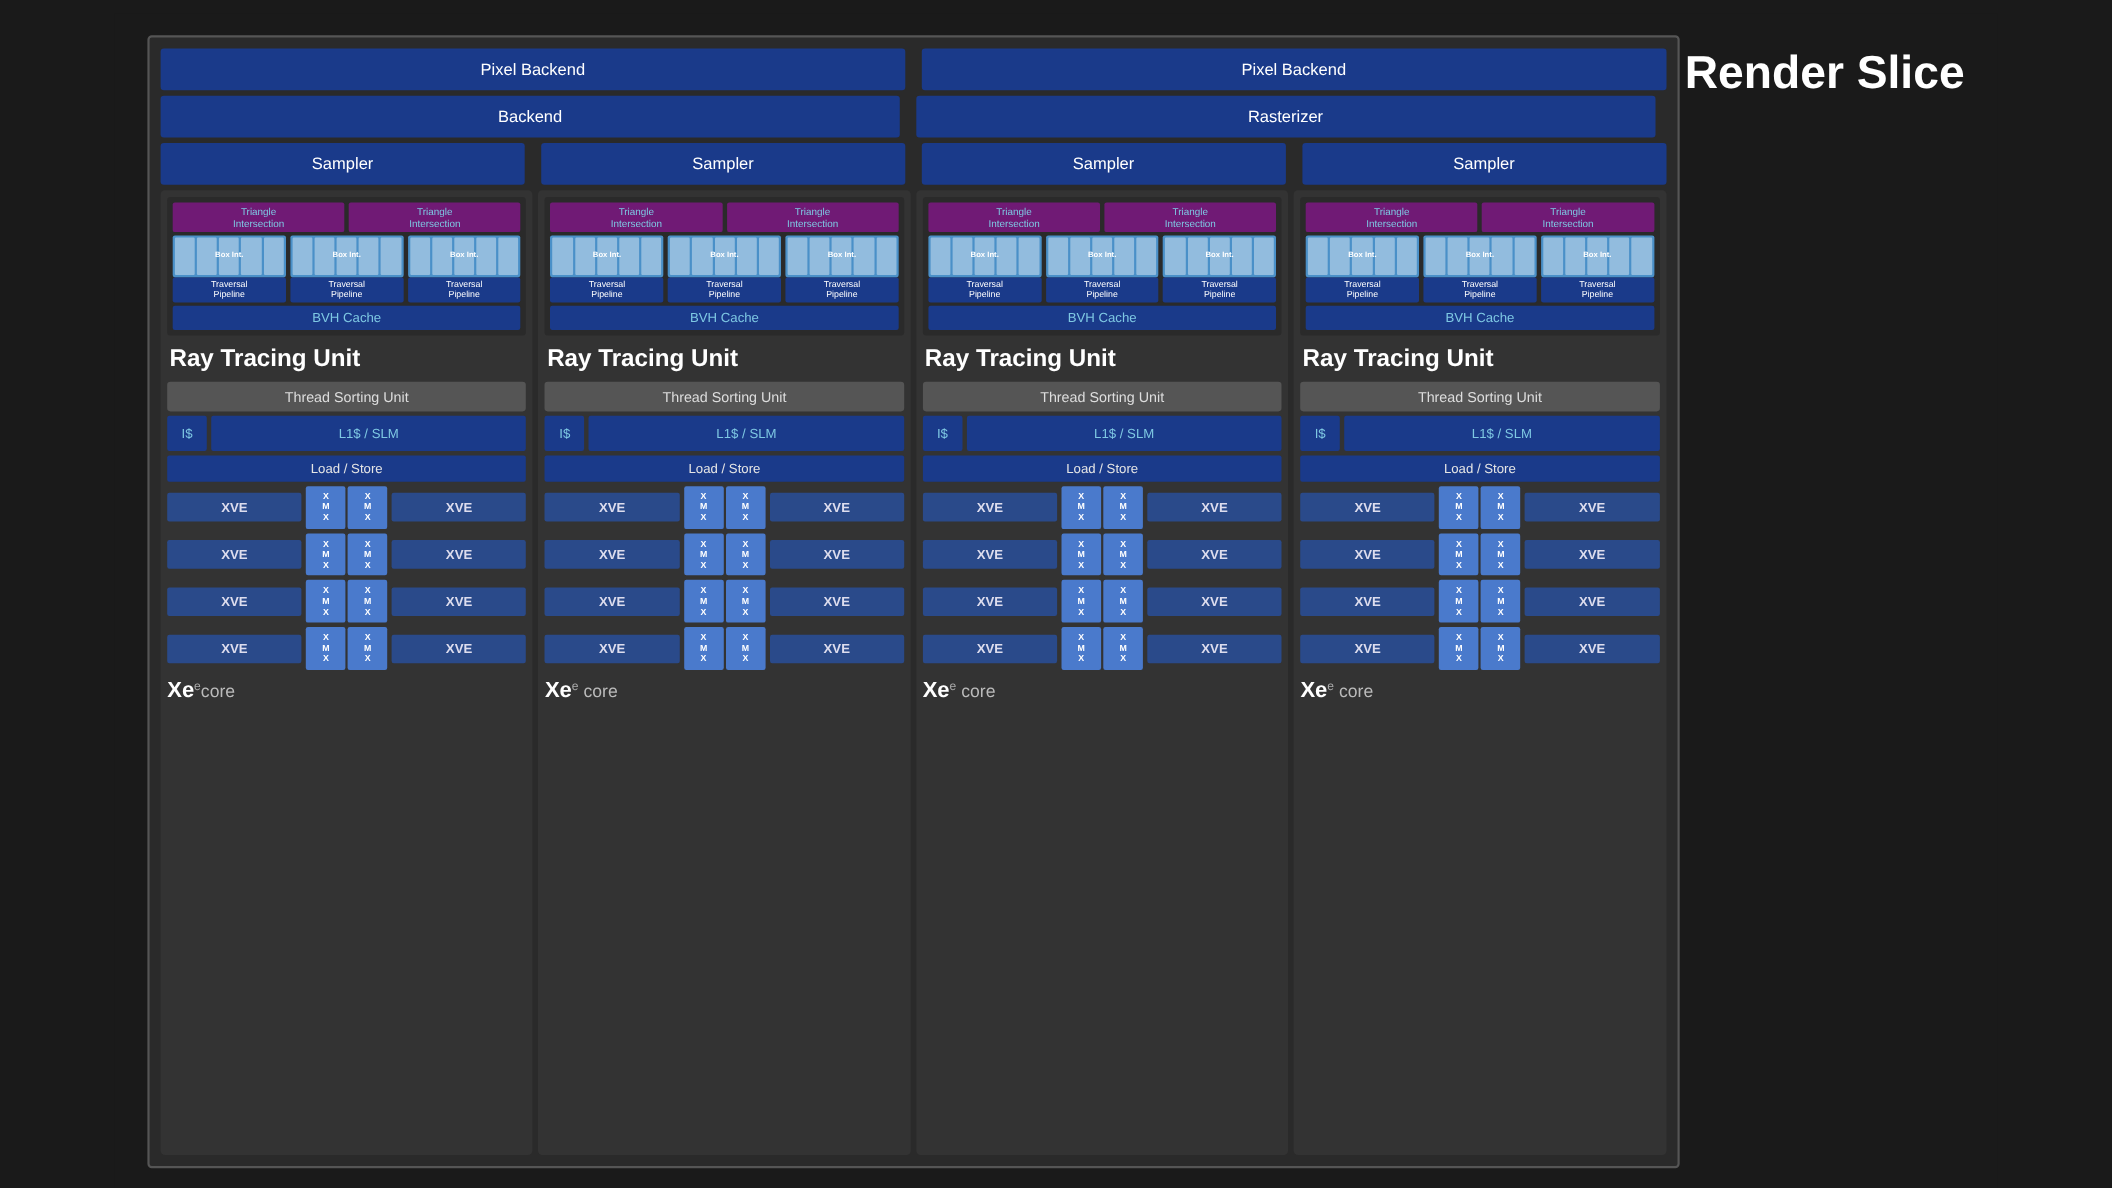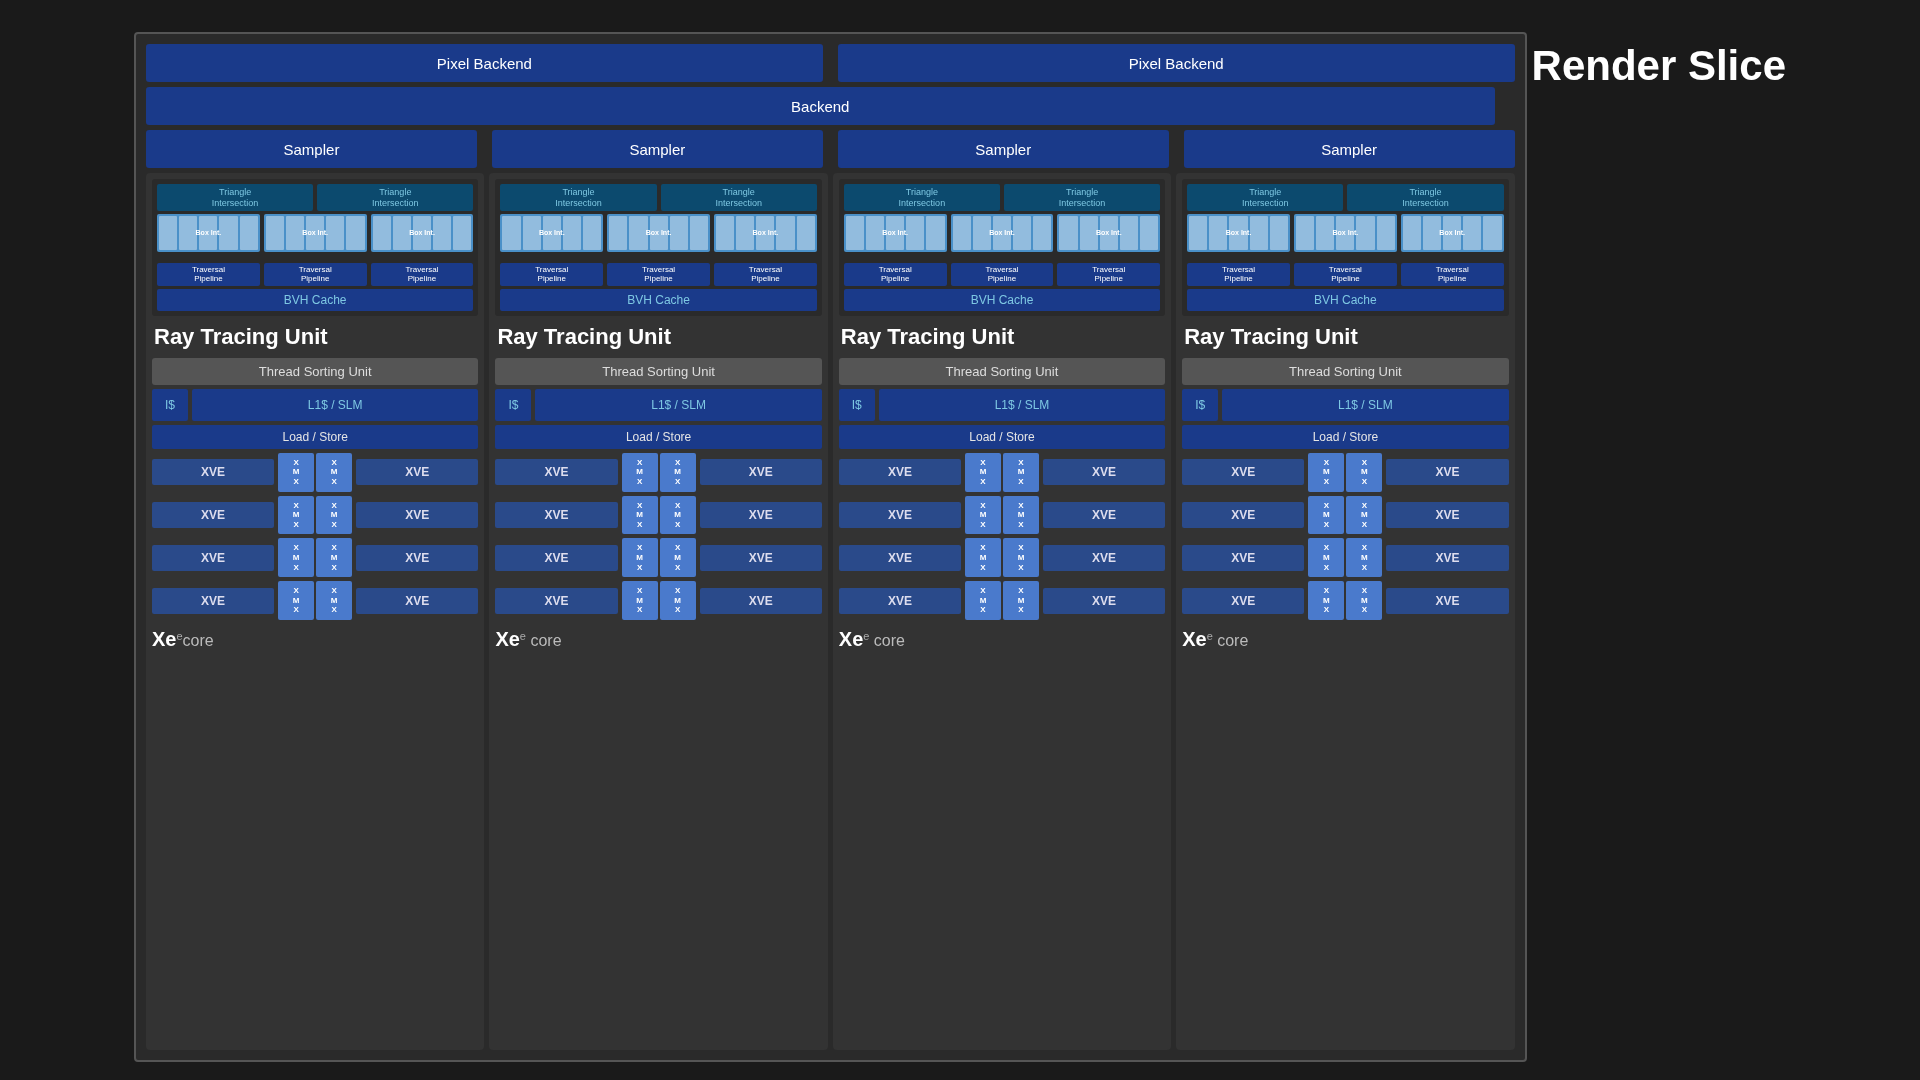--- a/index.html
+++ b/index.html
@@ -74,38 +74,38 @@
       display: flex;
       flex-direction: column;
       gap: 3px;
     }
     .tri-row {
       display: flex;
       gap: 4px;
     }
     .tri-cell {
       flex: 1;
-      background: #0c4a6e;
+      background: #701a75;
       color: #7ec8e3;
       font-size: 9px;
       text-align: center;
       padding: 3px 2px 2px;
       border-radius: 2px;
       line-height: 1.2;
     }
     .traversal-row {
       display: flex;
       gap: 4px;
     }
     .traversal-cell {
       flex: 1;
       display: flex;
       flex-direction: column;
       align-items: center;
-      gap: 11px;
+      gap: 0;
     }
     .box-int-area {
       background: #4a90c8;
       border-radius: 2px;
       width: 100%;
       height: 38px;
       display: flex;
       align-items: center;
       justify-content: center;
       flex-direction: column;
@@ -268,20 +268,21 @@
 
     <div class="header-row">
       <div class="header-cell span2">Pixel Backend</div>
       <div style="width:5px"></div>
       <div class="header-cell span2">Pixel Backend</div>
     </div>
 
     <div class="header-row">
       <div class="header-cell span2">Backend</div>
       <div style="width:5px"></div>
+      <div class="header-cell span2">Rasterizer</div>
       <div style="width:5px"></div>
     </div>
 
     <div class="header-row">
       <div class="header-cell">Sampler</div>
       <div style="width:5px"></div>
       <div class="header-cell">Sampler</div>
       <div style="width:5px"></div>
       <div class="header-cell">Sampler</div>
       <div style="width:5px"></div>

